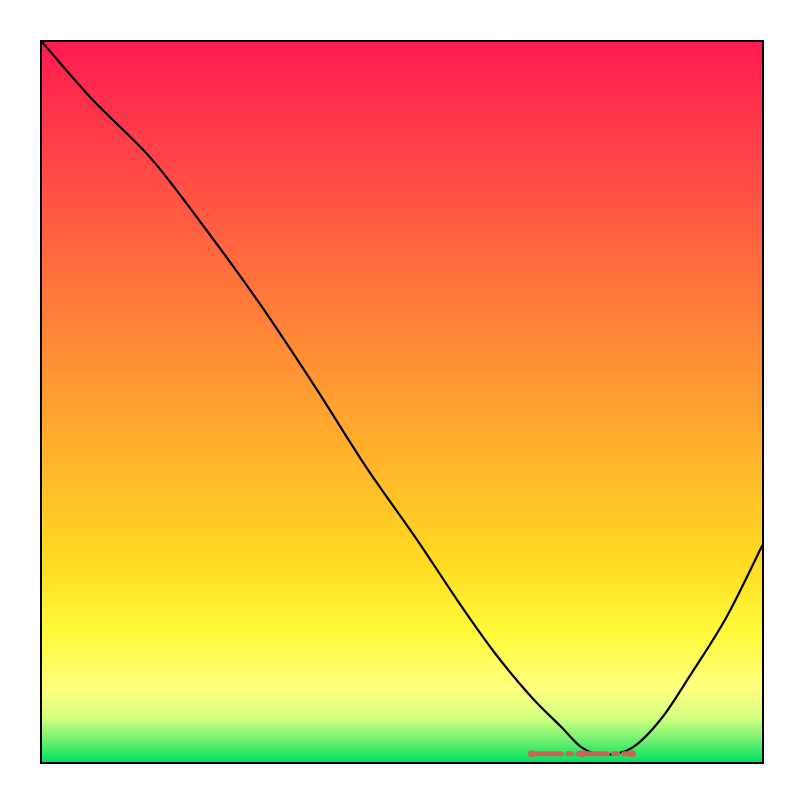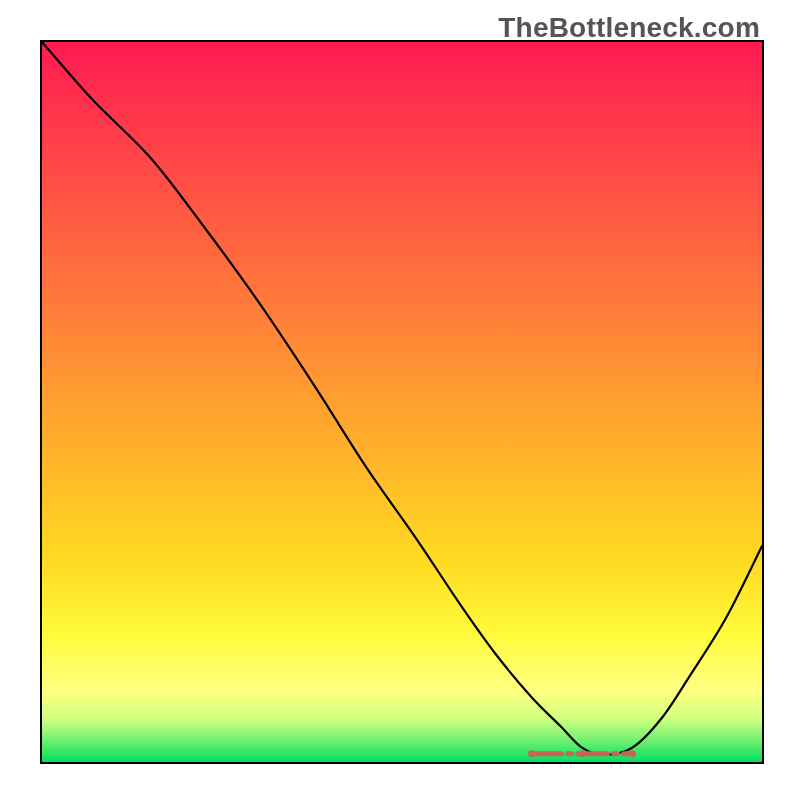--- a/index.html
+++ b/index.html
@@ -56,21 +56,20 @@
     position: absolute;
     inset: 0;
     width: 100%;
     height: 100%;
   }
 </style>
 </head>
 <body>
 
 <div class="container">
-  <div class="watermark">TheBottleneck.com</div>
 
   <div class="plot-area">
     <div class="gradient-bg"></div>
 
     <svg class="curve" viewBox="0 0 720 720" preserveAspectRatio="none">
       <path id="main-curve" fill="none" stroke="#000000" stroke-width="2.2" stroke-linejoin="round" stroke-linecap="round" d="M 0 0 C 8.4 9.600000000000003, 32.400000000000006 38.40000000000002, 50.400000000000006 57.60000000000002 C 68.4 76.80000000000003, 90 94.80000000000005, 108 115.20000000000005 C 126 135.60000000000005, 140.4 156, 158.4 180 C 176.4 204, 196.8 231.6, 216 259.2 C 235.2 286.79999999999995, 255.60000000000002 317.99999999999994, 273.6 345.59999999999997 C 291.6 373.2, 307.2 399.6, 324 424.8 C 340.8 450, 358.80000000000007 474, 374.40000000000003 496.8 C 390 519.6, 404.4 542.4, 417.59999999999997 561.6 C 430.79999999999995 580.8000000000001, 441.6 596.4, 453.6 612 C 465.6 627.6, 478.8 643.2, 489.6 655.2 C 500.40000000000003 667.2, 510 675.6, 518.4 684 C 526.8 692.4, 532.8 700.8000000000001, 540 705.6 C 547.2 710.4, 553.2 712.8, 561.6 712.8 C 570 712.8, 580.8 711.6, 590.4 705.6 C 600 699.6, 609.6 688.8, 619.2 676.8 C 628.8000000000001 664.8, 637.2 650.4, 648 633.6 C 658.8 616.8000000000001, 672 597.6, 684 576 C 696 554.4, 714 516, 720 504"></path>
       <g id="flat-marker">
           <line x1="489.6" x2="590.4" y1="711.8" y2="711.8" stroke="#c86458" stroke-width="5" stroke-linecap="round" stroke-dasharray="30 6 4 6"></line>
           <circle cx="489.6" cy="711.8" r="3.5" fill="#c86458"></circle>
           <circle cx="540" cy="711.8" r="3.5" fill="#c86458"></circle>

